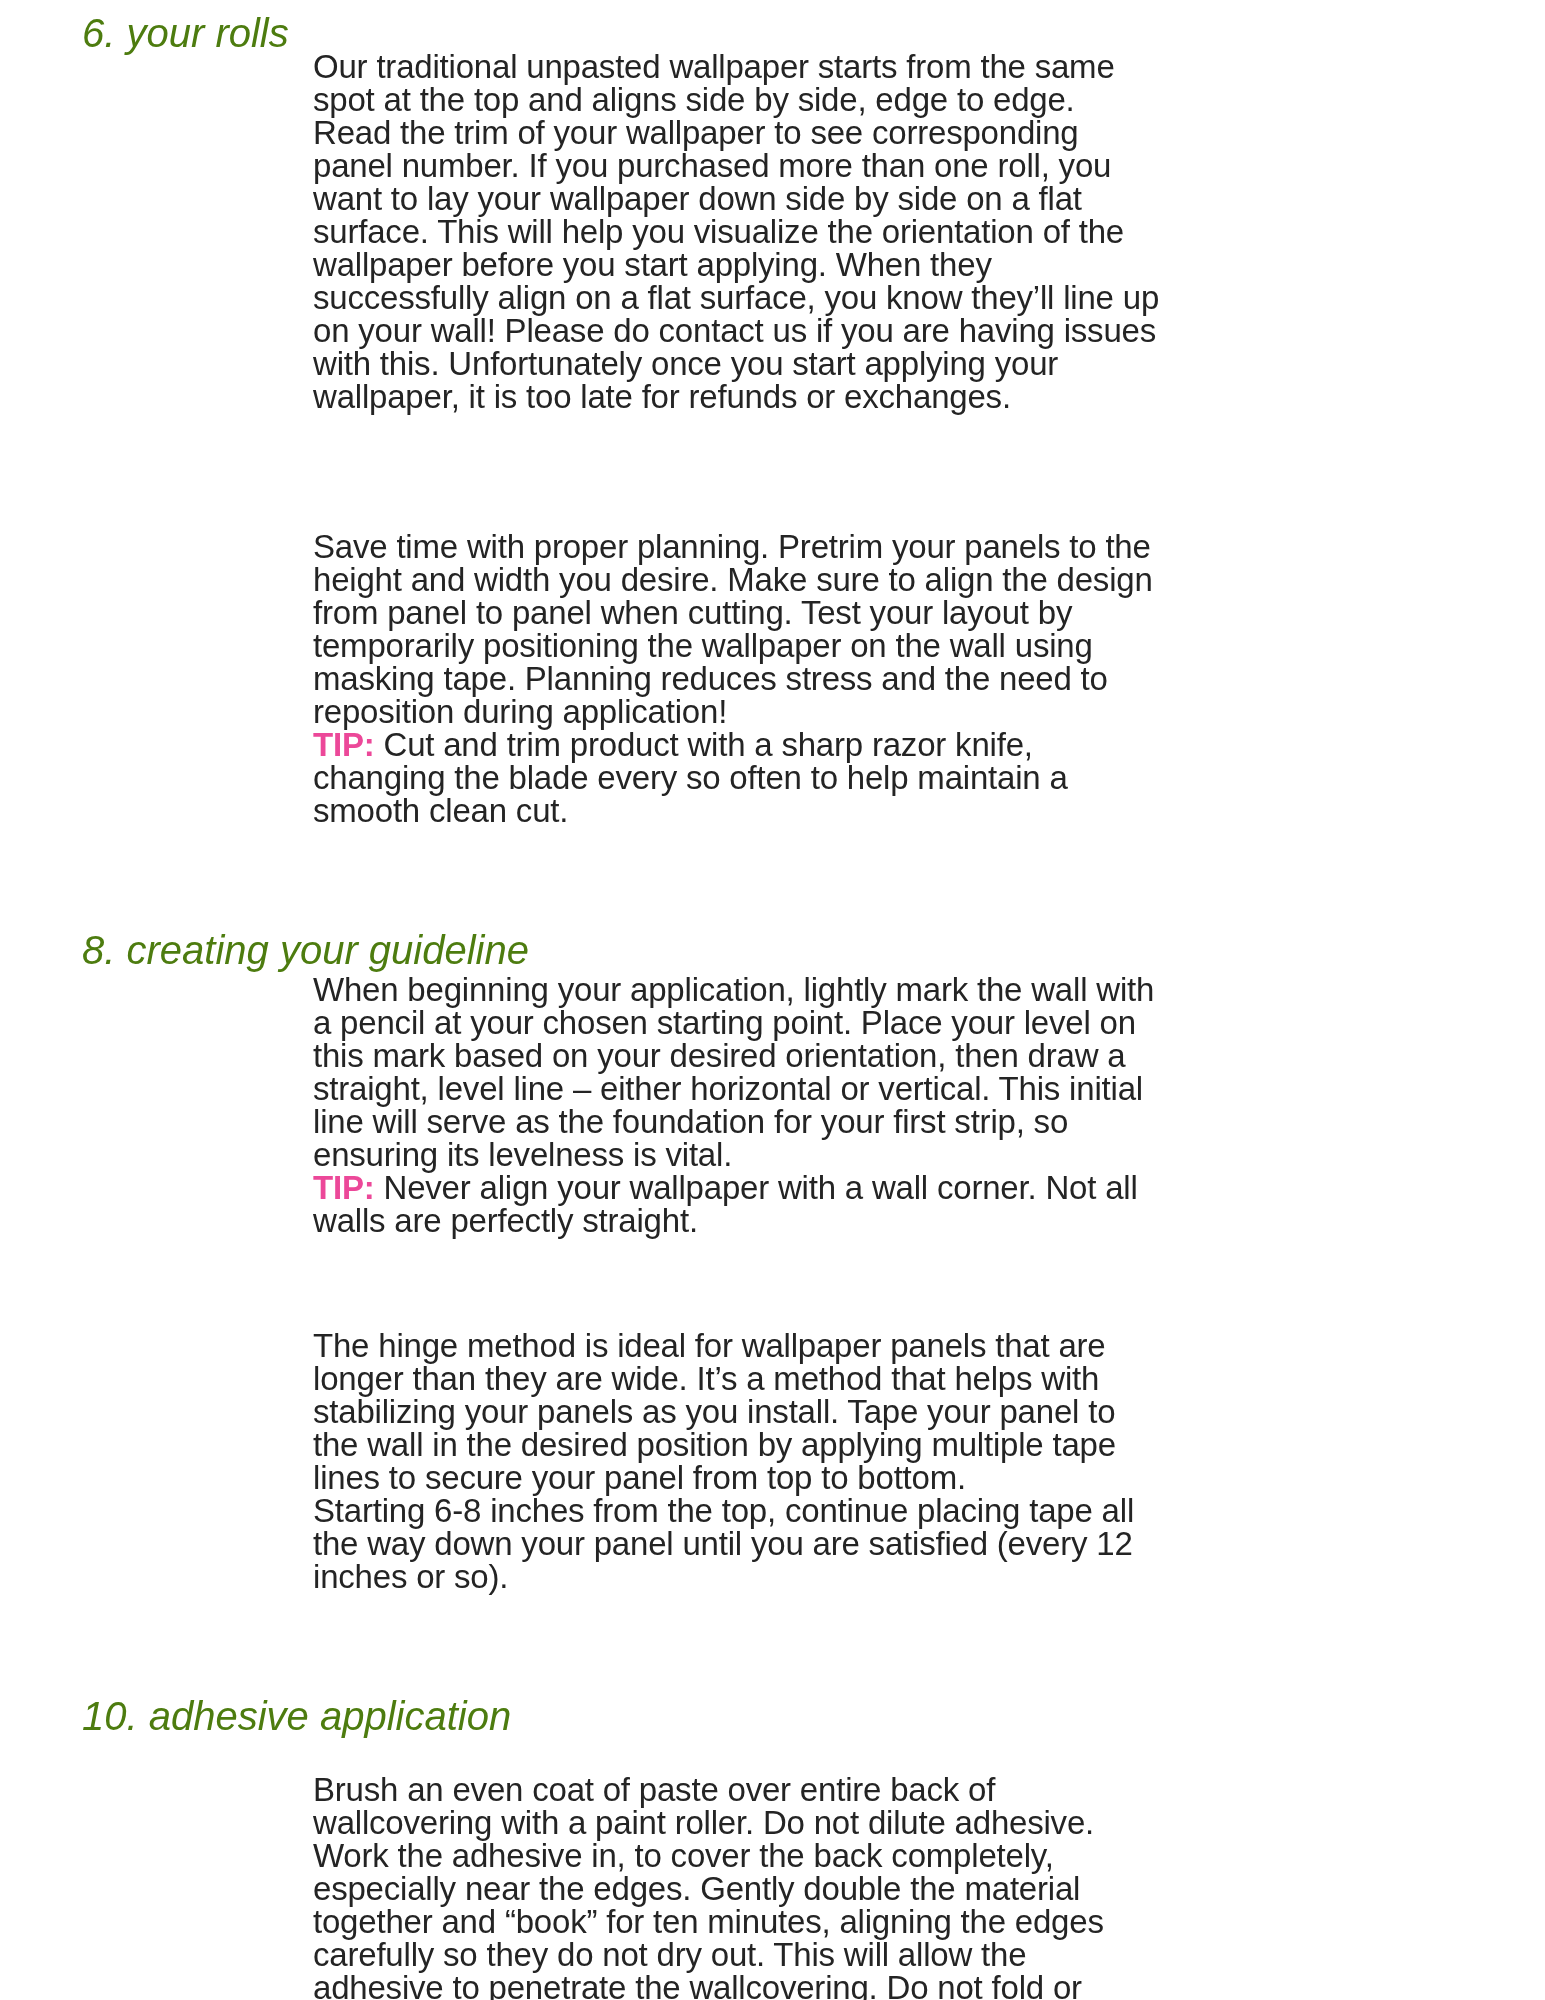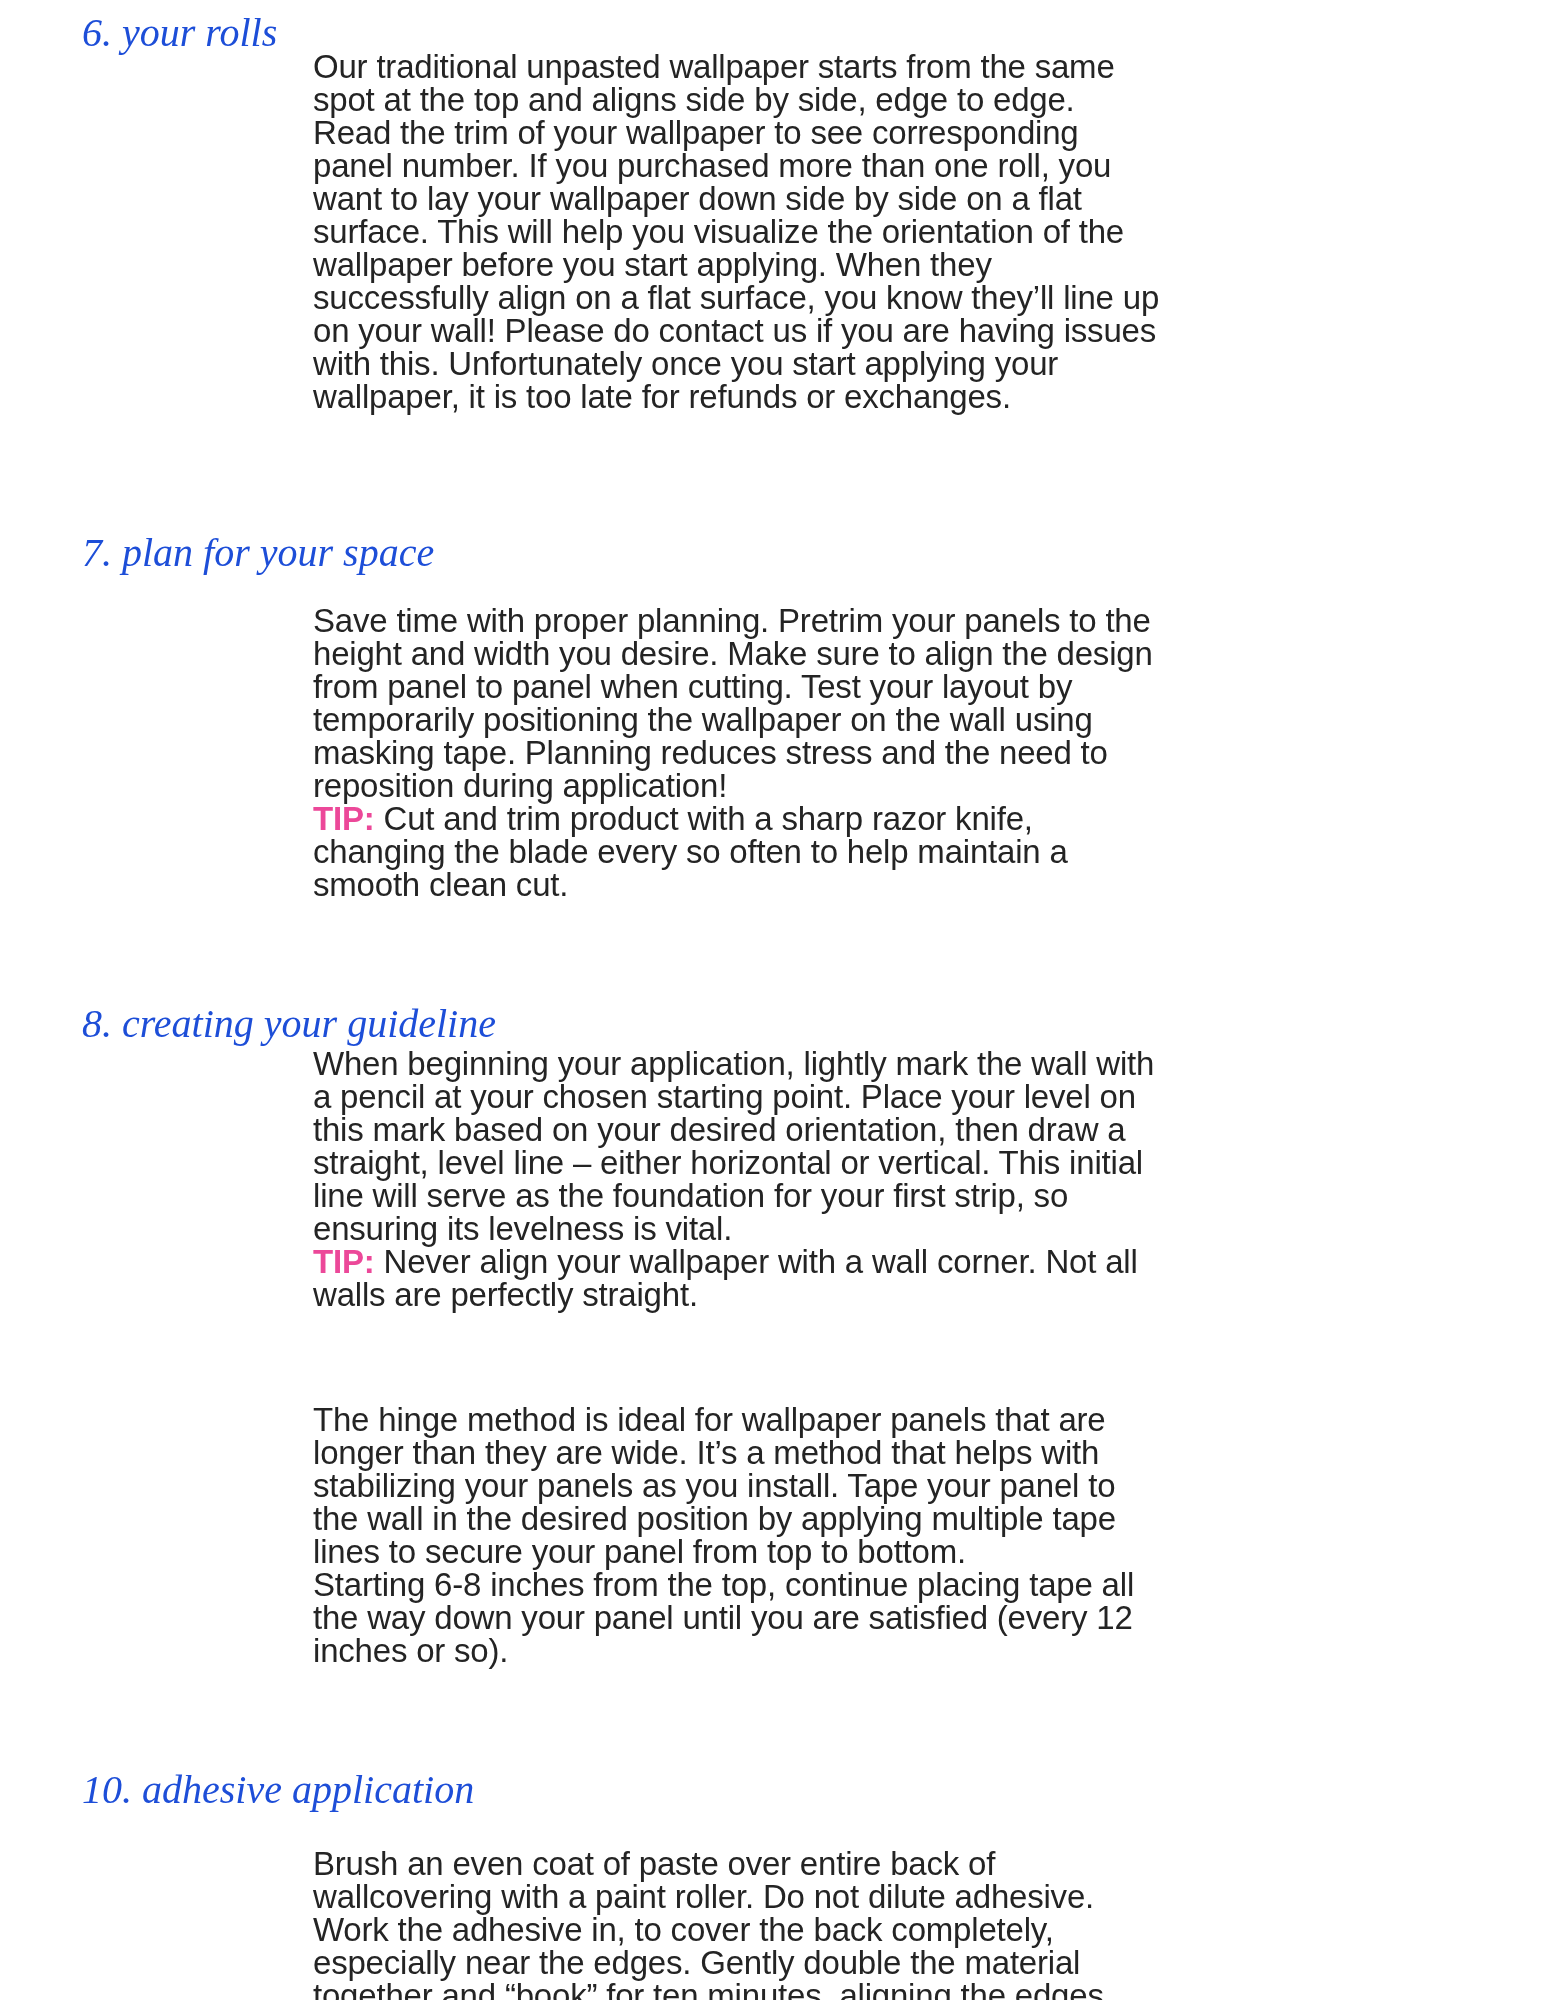--- a/index.html
+++ b/index.html
@@ -17,27 +17,27 @@
     padding: 10px 40px 60px 82px;
   }
   .section { margin: 0; }
   #sections section:nth-child(1) { margin-top: 0; }
   #sections section:nth-child(2) { margin-top: 117px; }
   #sections section:nth-child(3) { margin-top: 100px; }
   #sections section:nth-child(4) { margin-top: 92px; }
   #sections section:nth-child(5) { margin-top: 100px; }
 
   .heading {
-    font-family: Liberation Serif, serif;
+    font-family: Liberation Sans, sans-serif;
     font-style: italic;
     font-weight: 400;
     font-size: 40px;
     line-height: 1.15;
     letter-spacing: 0px;
-    color: #1d4ed8;
+    color: #4d7c0f;
     margin: 0;
     white-space: nowrap;
   }
   .body {
     margin-left: 231px;
     width: 848px;
     font-family: "Liberation Sans", sans-serif;
     font-weight: 300;
     font-size: 33px;
     line-height: 33px;
@@ -59,21 +59,20 @@
 <main>
   <div id="sections">
   <section class="section">
     <h2 class="heading">6. your rolls</h2>
     <div class="body">
           <p class="para">Our traditional unpasted wallpaper starts from the same spot at the top and aligns side by side, edge to edge. Read the trim of your wallpaper to see corresponding panel number. If you purchased more than one roll, you want to lay your wallpaper down side by side on a flat surface. This will help you visualize the orientation of the wallpaper before you start applying. When they successfully align on a flat surface, you know they’ll line up on your wall! Please do contact us if you are having issues with this. Unfortunately once you start applying your wallpaper, it is too late for refunds or exchanges.</p>
         </div>
   </section>
 
   <section class="section">
-    <h2 class="heading">7. plan for your space</h2>
     <div class="body">
           <p class="para">Save time with proper planning. Pretrim your panels to the height and width you desire. Make sure to align the design from panel to panel when cutting. Test your layout by temporarily positioning the wallpaper on the wall using masking tape. Planning reduces stress and the need to reposition during application!</p>
           <p class="para tip"><strong>TIP:</strong> <span>Cut and trim product with a sharp razor knife, changing the blade every so often to help maintain a smooth clean cut.</span></p>
         </div>
   </section>
 
   <section class="section">
     <h2 class="heading">8. creating your guideline</h2>
     <div class="body">
           <p class="para">When beginning your application, lightly mark the wall with a pencil at your chosen starting point. Place your level on this mark based on your desired orientation, then draw a straight, level line – either horizontal or vertical. This initial line will serve as the foundation for your first strip, so ensuring its levelness is vital.</p>

